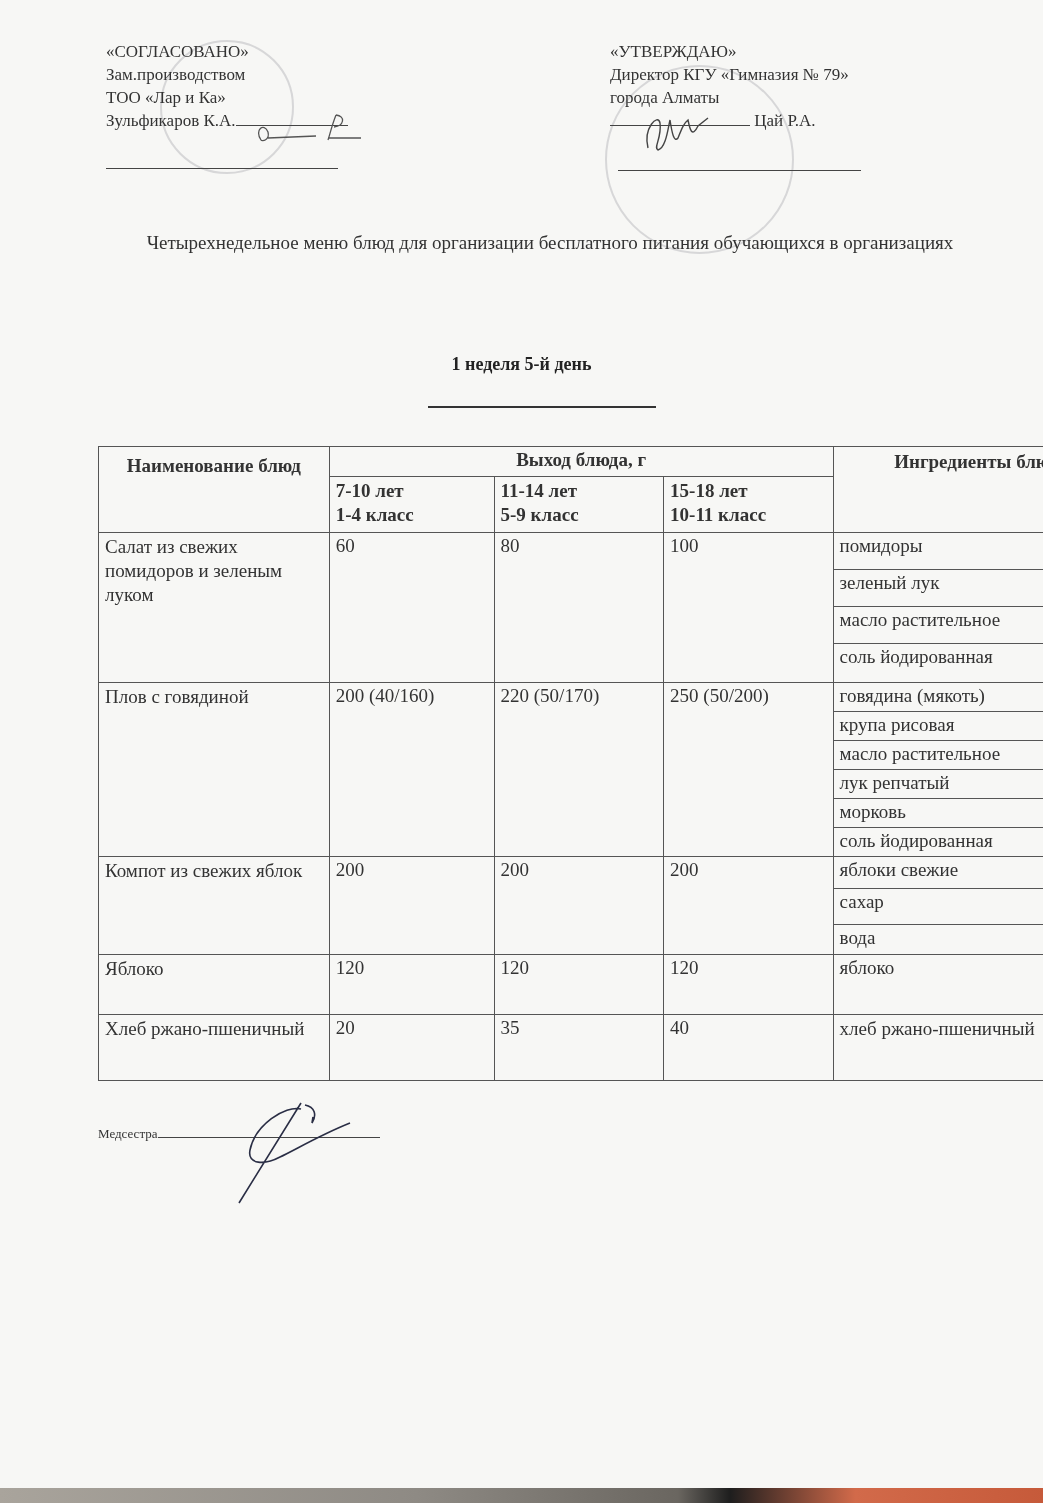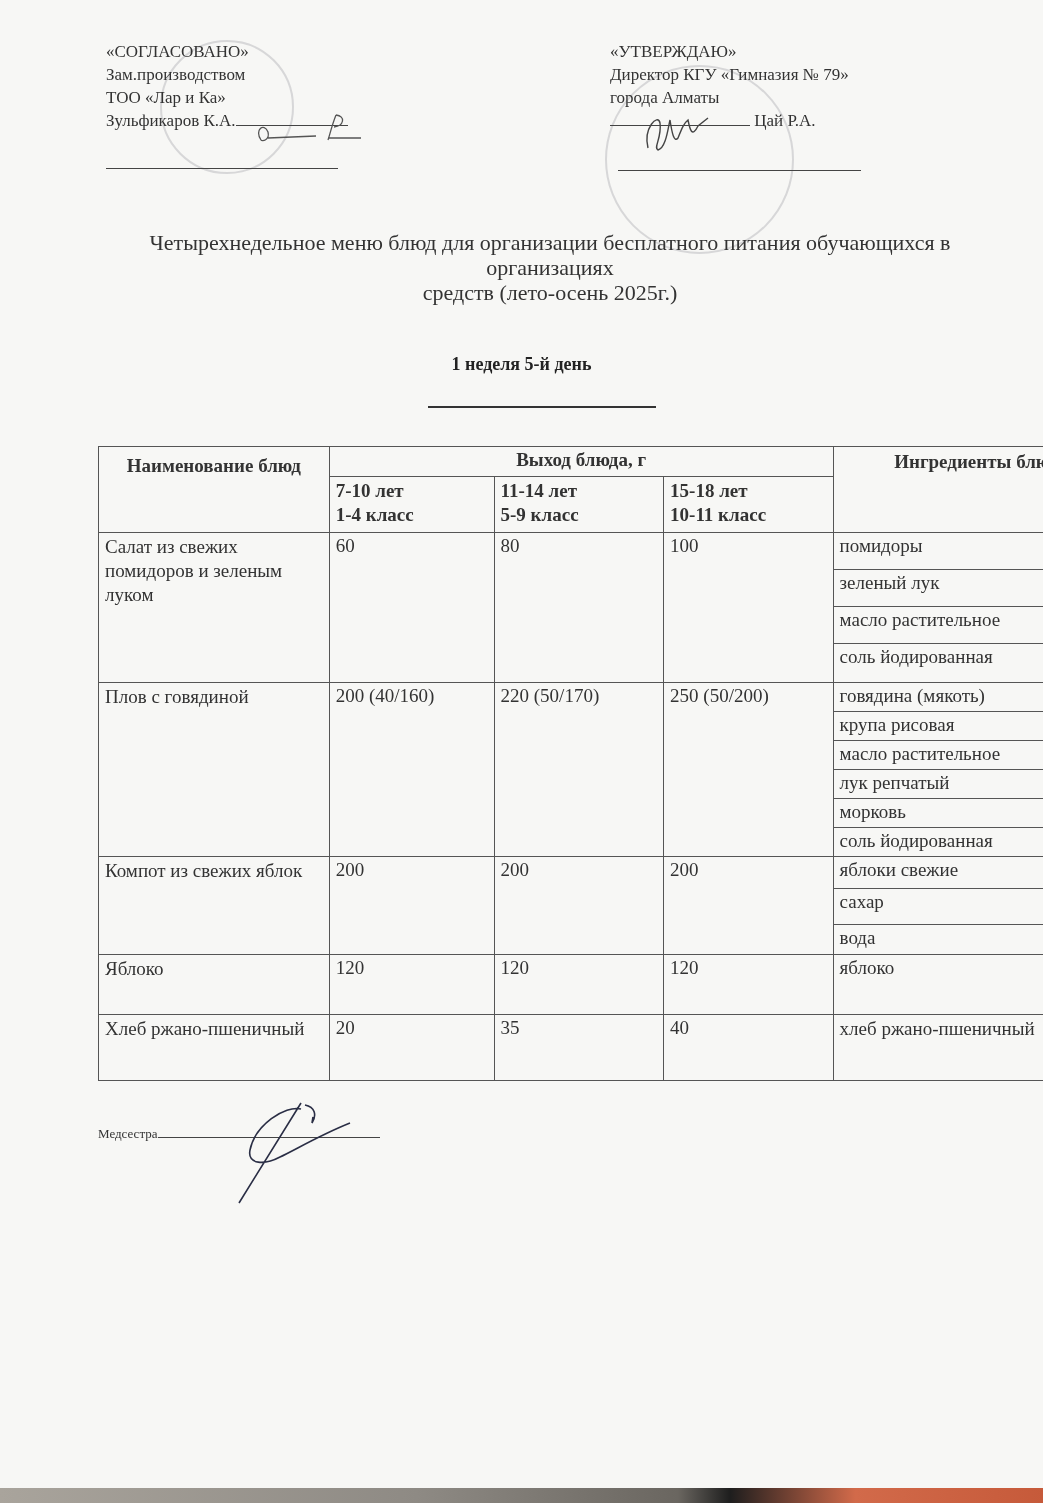--- a/index.html
+++ b/index.html
@@ -15,21 +15,21 @@
     background:linear-gradient(90deg,#a9a49c 0%,#8e8a84 40%,#6a6660 65%,#1e1e1e 70%,#d26a4a 82%,#c65a3a 100%);
   }
   .approvals { position:absolute; top:40px; font-size:17px; line-height:23px; color:#333; }
   .approvals.left { left:106px; }
   .approvals.right { left:610px; }
   .sig-line { display:inline-block; border-bottom:1px solid #444; vertical-align:baseline; }
   .rule { position:absolute; border-top:1px solid #444; }
   .stamp {
     position:absolute; border-radius:50%; border:2px solid rgba(120,120,130,0.25);
   }
-  .title-block { position:absolute; left:90px; width:920px; top:230px; text-align:center; font-size:22px; line-height:25px; color:#333; }
+  .title-block { position:absolute; left:90px; width:920px; top:230px; text-align:center; font-size:19px; line-height:25px; color:#333; }
   .day-title { position:absolute; left:0; width:1043px; top:354px; text-align:center; font-size:18px; font-weight:bold; color:#222; }
   .day-rule { position:absolute; left:428px; width:228px; top:406px; border-top:2px solid #333; }
   table.menu {
     position:absolute; left:98px; top:446px; width:1032px;
     border-collapse:collapse; font-size:19px; color:#333;
   }
   table.menu td, table.menu th { border:1px solid #555; vertical-align:top; padding:2px 6px; font-weight:normal; text-align:left; }
   table.menu th.h { font-weight:bold; text-align:center; }
   table.menu th.sub { font-weight:bold; text-align:left; line-height:24px; }
   .dish { line-height:24px; }
@@ -66,21 +66,20 @@
     <span class="sig-line" style="width:140px;"></span> <span>Цай Р.А.</span>
   </div>
 </div>
 <div class="rule" style="left:618px;top:170px;width:243px;"></div>
 <svg class="sig" width="80" height="50" style="left:638px;top:108px;">
   <path d="M10,40 C5,20 20,5 22,15 C24,30 15,40 20,42 C28,40 30,20 32,12 C34,25 36,35 40,30 C44,20 46,15 50,12 C52,22 54,30 60,18 L70,10" stroke="#444" stroke-width="1.4" fill="none"></path>
 </svg>
 
 <div class="title-block">
   <div>Четырехнедельное меню блюд для организации бесплатного питания обучающихся в организациях</div>
-  <div>средств (лето-осень 2025г.)</div>
 </div>
 
 <div class="day-title">1 неделя 5-й день</div>
 <div class="day-rule"></div>
 
 <table class="menu">
   <colgroup>
     <col style="width:200px">
       <col style="width:143px">
       <col style="width:147px">

